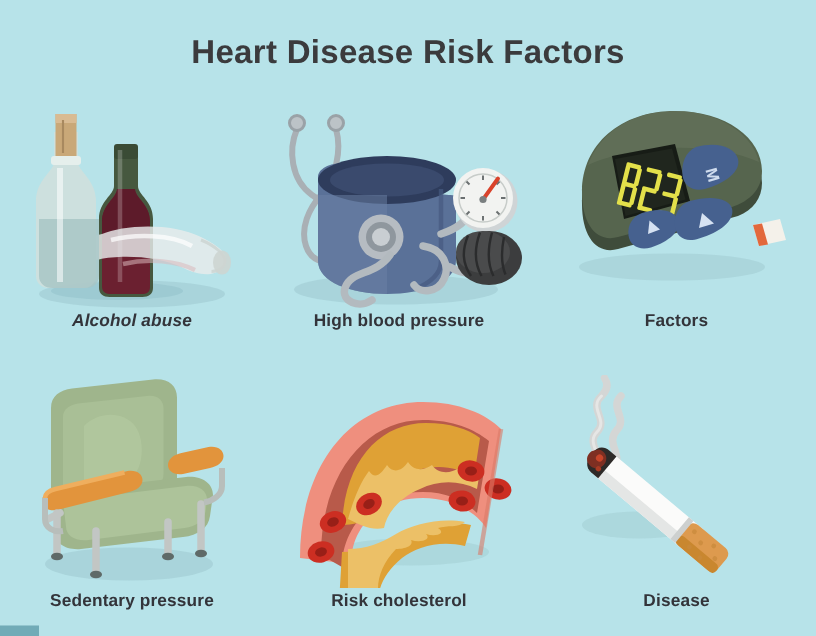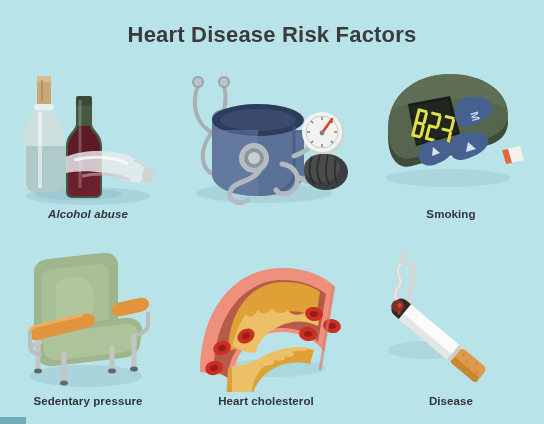--- a/index.html
+++ b/index.html
@@ -134,20 +134,21 @@
         <ellipse cx="150" cy="112" rx="22" ry="18" fill="#3c3d3e"></ellipse>
         <ellipse cx="146" cy="108" rx="18" ry="14" fill="#4a4b4c"></ellipse>
         <g stroke="#2b2c2d" stroke-width="1.6" fill="none">
           <path d="M136 97 c-4 10 -4 18 2 27"></path>
           <path d="M144 95 c-4 11 -4 20 1 29"></path>
           <path d="M152 95 c-3 11 -3 21 1 29"></path>
           <path d="M160 98 c-2 10 -2 18 1 25"></path>
         </g>
       </g>
     </svg>
+    <div class="caption cap-r1">High blood pressure</div>
   </div>
 
   <div class="cell c2">
     <svg class="art" width="170" height="150" viewBox="0 0 170 150">
       <ellipse cx="82" cy="118" rx="62" ry="9" fill="#9fc9cf" opacity=".5"></ellipse>
       <g>
         <path d="M22 76 c0 -32 26 -54 62 -54 c34 0 58 18 58 40 c0 10 -6 18 -16 22 l-80 22 c-14 4 -24 -8 -24 -30 z" fill="#3f4c3b"></path>
         <path d="M22 68 c0 -32 26 -54 62 -54 c34 0 58 18 58 40 c0 12 -8 20 -20 24 l-76 20 c-14 4 -24 -8 -24 -30 z" fill="#56654e"></path>
         <path d="M26 50 c8 -22 30 -36 58 -36 c30 0 52 16 56 34 c-30 -14 -84 -12 -114 2 z" fill="#67755e" opacity=".6"></path>
 
@@ -187,21 +188,21 @@
           <path d="M94 74 c14 -4 26 -2 28 5 c2 8 -8 16 -22 20 c-9 3 -15 -1 -16 -8 c-1 -8 3 -15 10 -17 z" fill="#46618f"></path>
           <path d="M100 92 l10 -3 l-8 -7 z" fill="#d6e2f2"></path>
         </g>
 
         <g>
           <path d="M136 90 l18 -4 l4 14 l-18 4 z" fill="#f4f1ea"></path>
           <path d="M136 90 l6 -1 l4 14 l-6 1 z" fill="#e2683c"></path>
         </g>
       </g>
     </svg>
-    <div class="caption cap-r1">Smoking</div>
+    <div class="caption cap-r1">Factors</div>
   </div>
 
   <div class="cell c3">
     <svg class="art" width="160" height="148" viewBox="0 0 160 148">
       <ellipse cx="78" cy="126" rx="56" ry="11" fill="#9fc9cf" opacity=".55"></ellipse>
       <g>
 
         <path d="M26 22 c0 -8 6 -12 14 -13 l54 -6 c10 -1 16 4 16 12 v56 c0 8 -6 13 -16 14 l-54 6 c-8 1 -14 -4 -14 -12 z" fill="#9fb58c"></path>
         <path d="M34 28 c0 -5 4 -8 10 -9 l46 -5 c7 -1 11 3 11 8 v44 c0 6 -4 9 -11 10 l-46 5 c-6 1 -10 -3 -10 -8 z" fill="#a9bf96"></path>
         <path d="M48 34 c10 -10 26 -10 34 0 c6 8 6 24 0 32 l-34 4 z" fill="#b6cba2" opacity=".6"></path>
@@ -260,21 +261,21 @@
             <ellipse cx="38" cy="118" rx="4" ry="3" transform="rotate(-15 38 118)"></ellipse>
             <ellipse cx="70" cy="86" rx="4" ry="3" transform="rotate(-30 70 86)"></ellipse>
             <ellipse cx="138" cy="64" rx="4" ry="3"></ellipse>
             <ellipse cx="156" cy="76" rx="4" ry="3"></ellipse>
             <ellipse cx="132" cy="84" rx="4" ry="3"></ellipse>
           </g>
         </g>
         <path d="M158 36 l-14 84" stroke="#d97a68" stroke-width="3" fill="none" opacity=".6"></path>
       </g>
     </svg>
-    <div class="caption cap-r2">Heart cholesterol</div>
+    <div class="caption cap-r2">Risk cholesterol</div>
   </div>
 
   <div class="cell c5">
     <svg class="art" width="170" height="148" viewBox="0 0 170 148">
       <ellipse cx="60" cy="100" rx="38" ry="9" fill="#9fc9cf" opacity=".45"></ellipse>
 
       <g fill="none" stroke="#d6d6d4" stroke-width="5" stroke-linecap="round" opacity=".95">
         <path d="M30 62 c8 -8 -6 -16 2 -24 c8 -8 -6 -16 3 -24 c5 -5 4 -9 2 -12"></path>
         <path d="M42 62 c9 -8 -5 -16 3 -25 c8 -8 -5 -15 3 -23"></path>
       </g>

